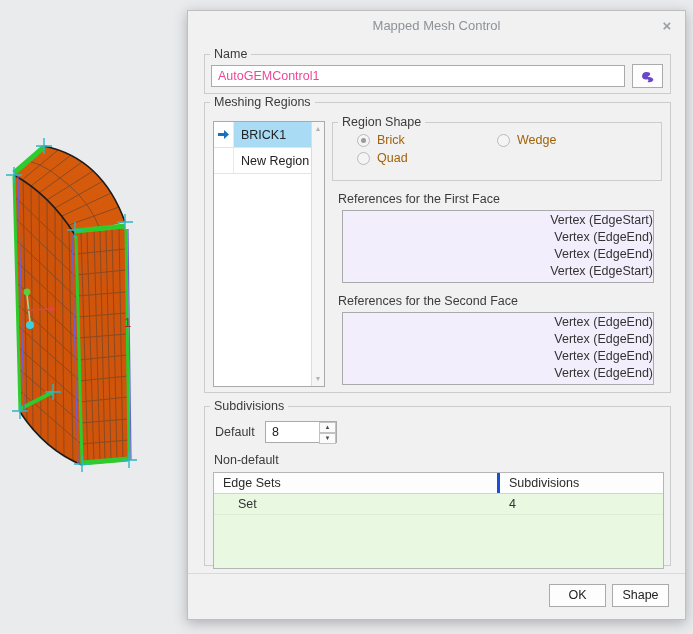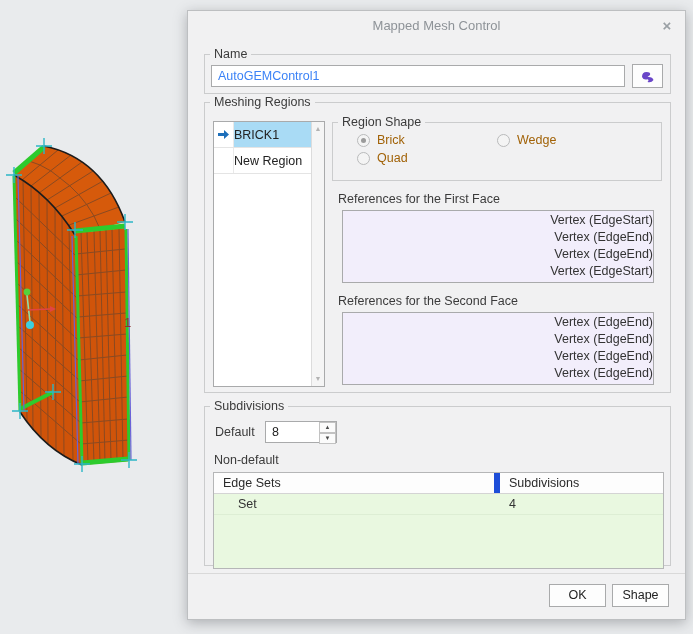--- a/index.html
+++ b/index.html
@@ -31,38 +31,38 @@
   fieldset {
     position:absolute; border:1px solid #cbcccd; background:transparent;
   }
   legend { font-size:12.5px; color:#3b3b3b; padding:0 4px; margin-left:5px; }
 
   
   .fs-name { left:16px; top:36px; width:467px; height:47px; }
   .name-row { display:flex; align-items:center; padding:3px 7px 0 6px; gap:7px; }
   .text-input {
     flex:1; height:22px; border:1px solid #a9aaab; background:#fff;
-    font-family:"Liberation Sans",sans-serif; font-size:12.5px; color:#3b82f6; padding:0 6px;
+    font-family:"Liberation Sans",sans-serif; font-size:12.5px; color:#ec4899; padding:0 6px;
   }
   .icon-btn {
     width:31px; height:24px; border:1px solid #a9aaab; background:#fdfdfd;
     display:flex; align-items:center; justify-content:center;
   }
 
   
   .fs-regions { left:16px; top:84px; width:467px; height:298px; }
   .regions-inner { position:relative; width:100%; height:100%; }
   .region-list {
     position:absolute; left:8px; top:12px; width:112px; height:266px;
     background:#fff; border:1px solid #a9aaab; display:flex;
   }
   .list-rows { flex:1; }
   .list-row { display:flex; height:26px; border-bottom:1px solid #e4e4e4; }
   .row-iconcell { width:20px; border-right:1px solid #e9e9e9; display:flex; align-items:center; justify-content:center; }
-  .row-label { flex:1; display:flex; align-items:center; color:#222; }
+  .row-label { flex:1; display:flex; align-items:center; padding-left:7px; color:#222; }
   .list-row.selected .row-label { background:#a9dbf5; }
   .list-scrollbar { width:13px; border-left:1px solid #dcdcdc; background:#f5f5f5; position:relative; }
   .scroll-arrow { position:absolute; left:0; width:12px; height:14px; color:#b3b3b3; font-size:7px; text-align:center; line-height:14px; }
   .scroll-arrow.up { top:0; } .scroll-arrow.down { bottom:0; }
 
   .regions-right { position:absolute; left:127px; top:6px; width:330px; }
   .fs-shape { position:relative; width:330px; height:66px; }
   .shape-grid { display:grid; grid-template-columns:140px 140px; padding:4px 0 0 24px; row-gap:4px; }
   .radio-item { display:flex; align-items:center; gap:7px; color:#a16207; }
   .radio-circle {
@@ -86,21 +86,21 @@
   .default-row { position:absolute; left:10px; top:8px; display:flex; align-items:center; }
   .default-label { width:50px; color:#3b3b3b; }
   .spinbox { display:flex; width:72px; height:22px; border:1px solid #a9aaab; background:#fff; }
   .spin-input { width:53px; border:none; outline:none; font-family:"Liberation Sans",sans-serif; font-size:12.5px; padding-left:6px; color:#222; }
   .spin-btns { width:17px; display:flex; flex-direction:column; }
   .spin-btn { flex:1; border:1px solid #c2c2c2; background:#fbfbfb; font-size:6px; color:#4a4a4a; text-align:center; line-height:9px; }
   .nondefault-label { position:absolute; left:9px; top:40px; color:#3b3b3b; }
   .edge-table { position:absolute; left:8px; top:59px; width:451px; height:97px; border:1px solid #b5b6b7; background:#e9f8e0; }
   .tbl-header { display:flex; height:21px; background:#fdfdfd; border-bottom:1px solid #d4d4d4; }
   .th { line-height:20px; padding-left:9px; color:#2b2b2b; }
-  .th-1 { width:286px; border-right:6px solid #1d4ed8; }
+  .th-1 { width:286px; border-right:3px solid #1d4ed8; }
   .th-2 { flex:1; }
   .tbl-row { display:flex; height:21px; border-bottom:1px solid #ddeed4; }
   .td { line-height:21px; color:#333; }
   .td-1 { width:286px; padding-left:24px; }
   .td-2 { flex:1; padding-left:9px; }
 
   
   .footer-sep { position:absolute; left:0; top:562px; width:100%; border-top:1px solid #d9d9d9; }
   .btn {
     position:absolute; top:573px; width:57px; height:23px;

